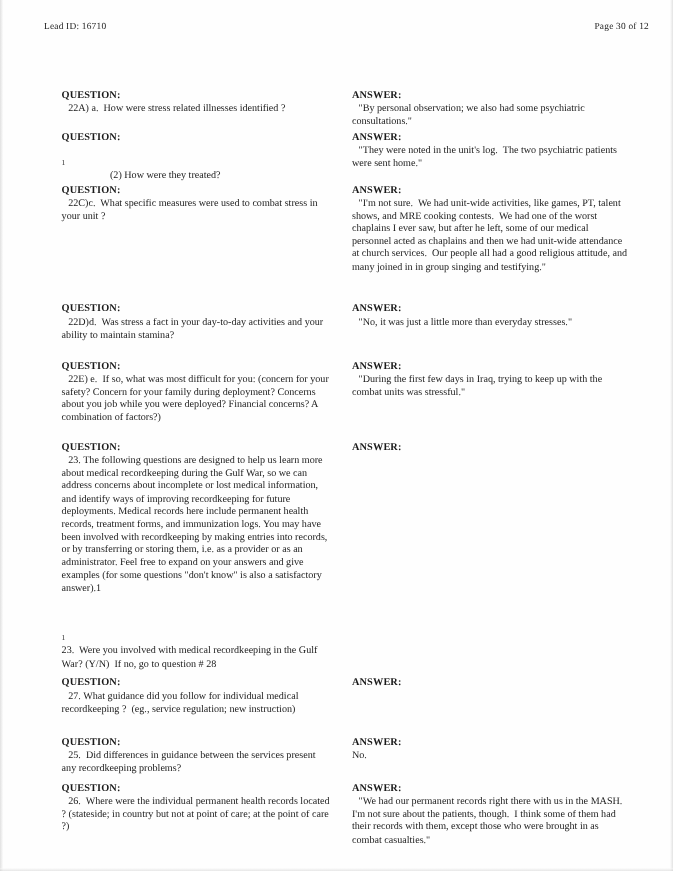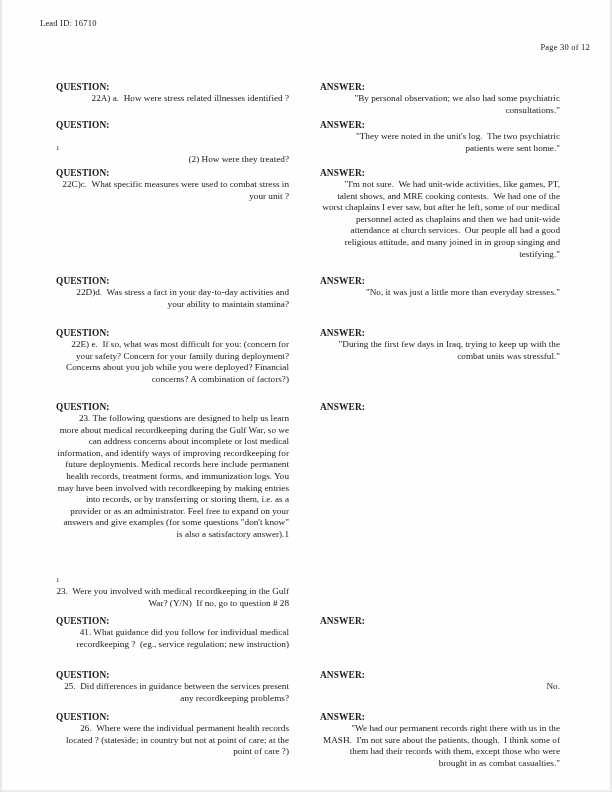--- a/index.html
+++ b/index.html
@@ -57,21 +57,20 @@
     left: 0;
     top: 0;
     white-space: nowrap;
     margin-left: 18px;
   }
   .header .page-num {
     position: absolute;
     right: 0;
     top: 0;
     white-space: nowrap;
-    margin-top: 24px;
   }
 
   .columns {
     position: absolute;
     top: 72px;
     left: 56px;
     right: 40px;
     bottom: 30px;
   }
   .col {
@@ -84,32 +83,32 @@
     width: 245px;
   }
   .col-right {
     left: 264px;
     width: 252px;
   }
 
   .blk {
     position: absolute;
     left: 0;
-    right: 12px;
+    right: 0;
   }
   .lbl {
     font-weight: bold;
     font-size: 9.4px;
     letter-spacing: .1px;
     margin-bottom: 1px;
   }
   .txt {
     font-size: 9.2px;
     line-height: 11.6px;
-    text-align: right;
+    text-align: left;
     text-indent: 6px;
     white-space: pre-wrap;
   }
   .txt.noindent {
     text-indent: 0;
   }
   .tiny-mark {
     font-size: 7px;
     line-height: 8px;
     color: #333;
@@ -173,21 +172,21 @@
       <div class="blk" style="top:504px;">
         <div class="tiny-mark">1</div>
       </div>
 
       <div class="blk" style="top:514px;">
         <div class="txt noindent">23.  Were you involved with medical recordkeeping in the Gulf War? (Y/N)  If no, go to question # 28</div>
       </div>
 
       <div class="blk" style="top:544px;">
         <div class="lbl">QUESTION:</div>
-        <div class="txt">41. What guidance did you follow for individual medical recordkeeping ?  (eg., service regulation; new instruction)</div>
+        <div class="txt">27. What guidance did you follow for individual medical recordkeeping ?  (eg., service regulation; new instruction)</div>
       </div>
 
       <div class="blk" style="top:598px;">
         <div class="lbl">QUESTION:</div>
         <div class="txt">25.  Did differences in guidance between the services present any recordkeeping problems?</div>
       </div>
 
       <div class="blk" style="top:640px;">
         <div class="lbl">QUESTION:</div>
         <div class="txt">26.  Where were the individual permanent health records located ? (stateside; in country but not at point of care; at the point of care ?)</div>

